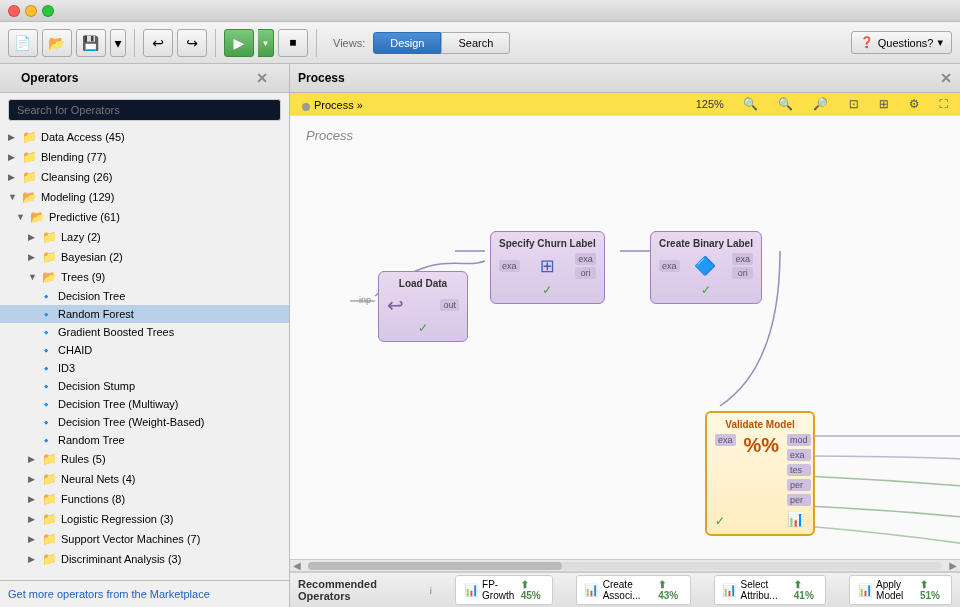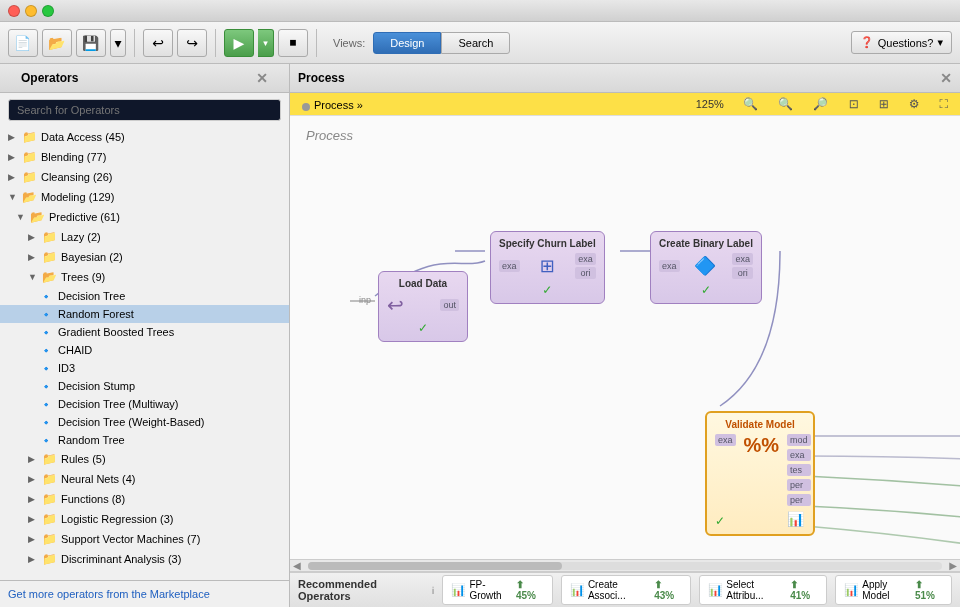--- a/index.html
+++ b/index.html
@@ -291,21 +291,21 @@
     }
 
     
     .recommended-bar {
       height: 36px;
       background: linear-gradient(to bottom, #f0f0f0, #e0e0e0);
       border-top: 2px solid #ccc;
       display: flex;
       align-items: center;
       padding: 0 8px;
-      gap: 8px;
+      gap: 23px;
       font-size: 11px;
       flex-shrink: 0;
     }
     .rec-label { font-weight: bold; color: #333; }
     .rec-info { color: #888; font-size: 10px; margin-left: 2px; }
     .rec-item {
       display: flex;
       align-items: center;
       gap: 3px;
       padding: 3px 8px;

